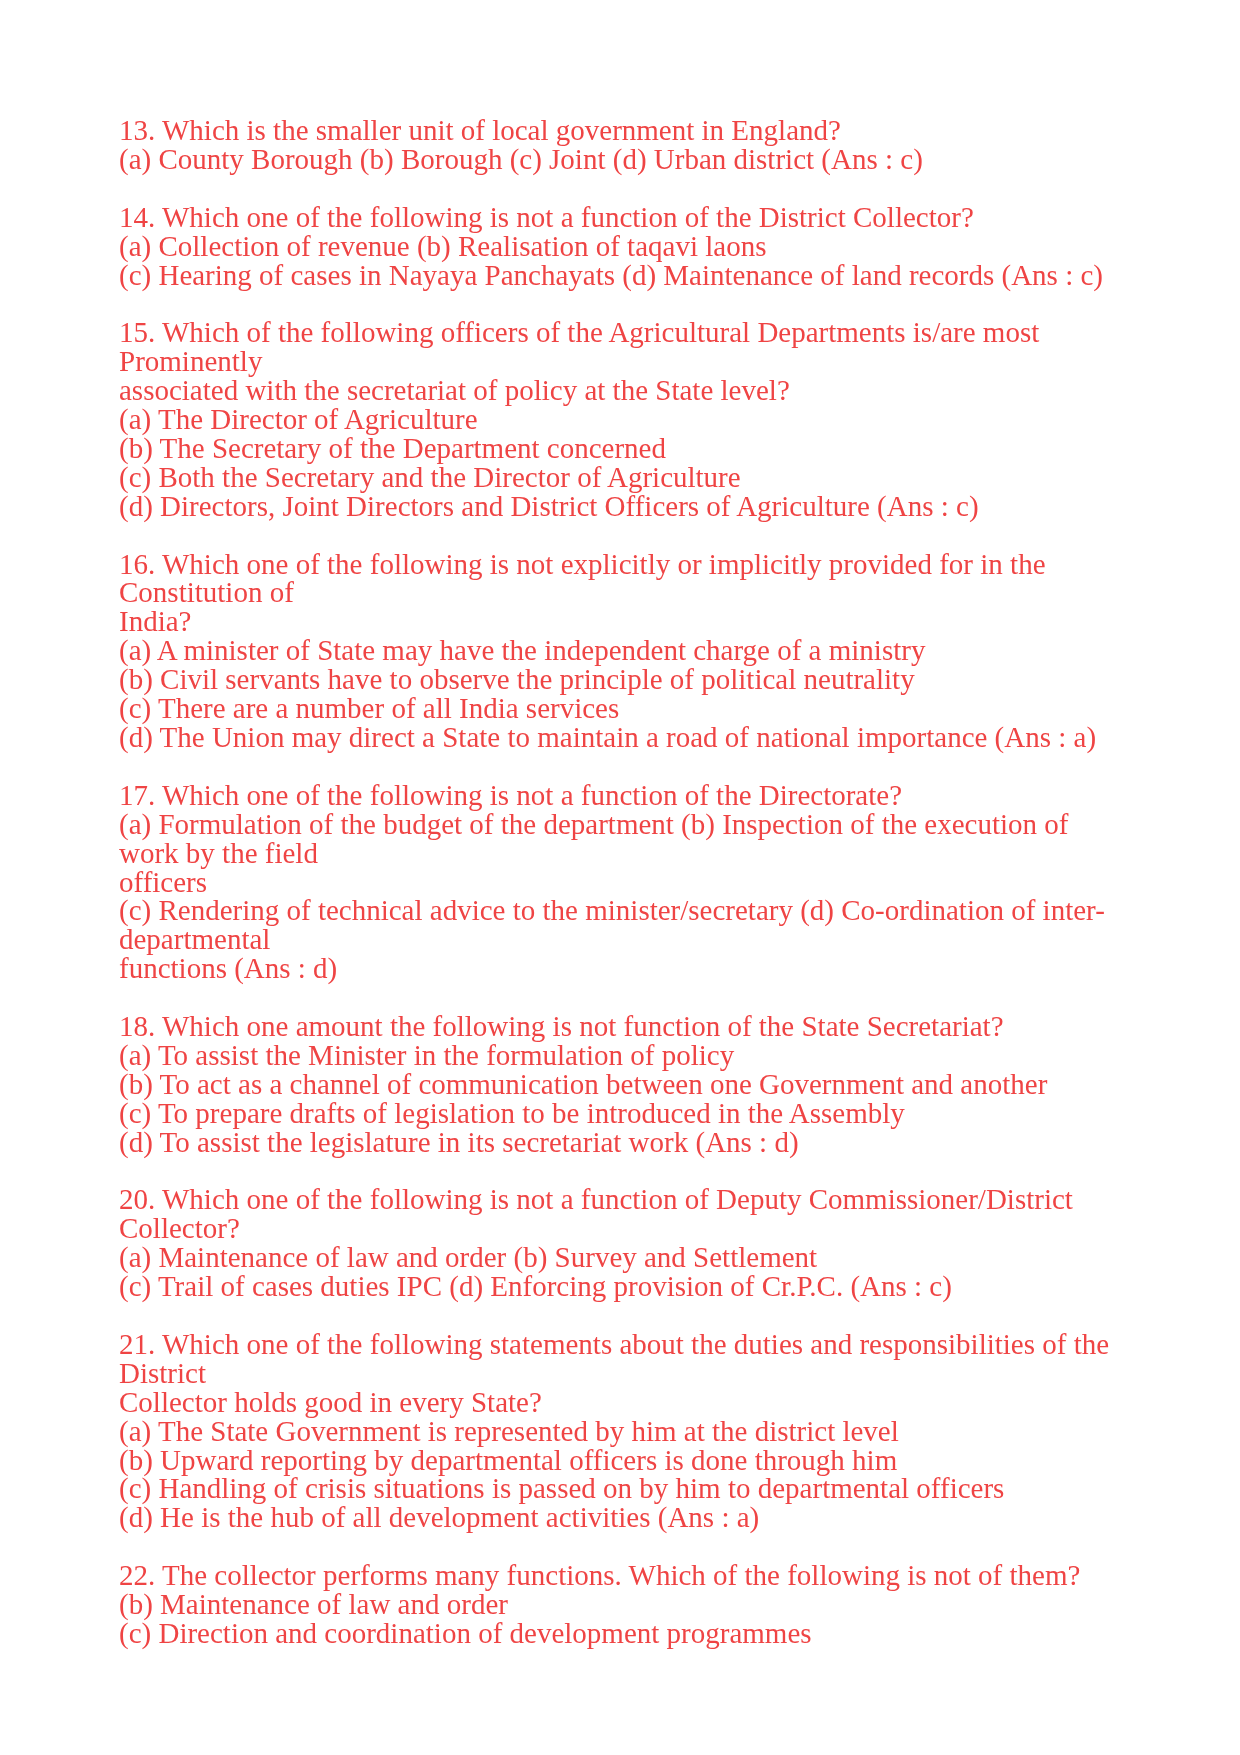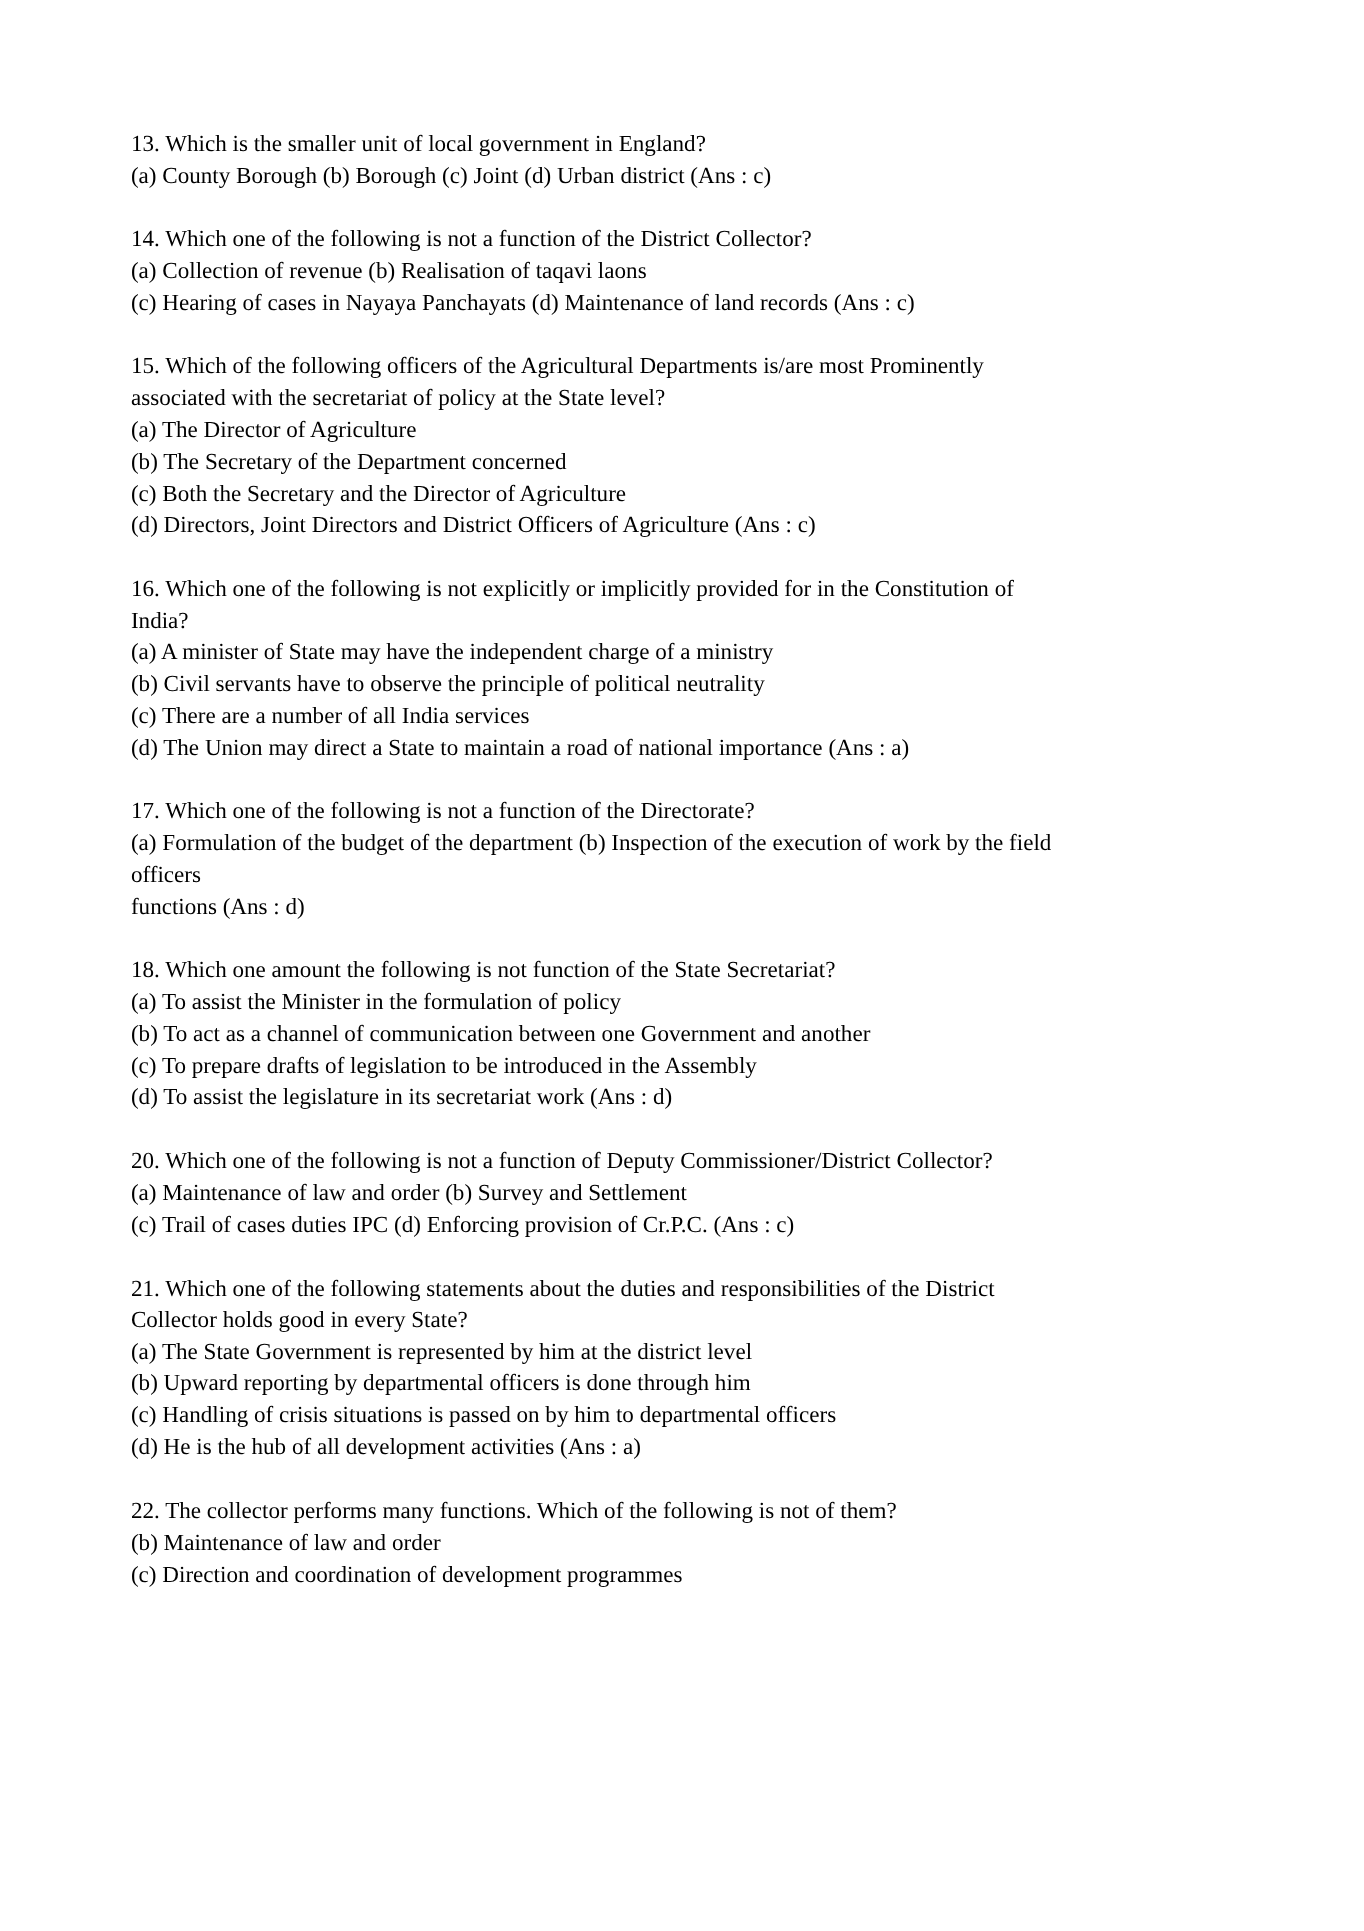--- a/index.html
+++ b/index.html
@@ -3,23 +3,23 @@
 <meta charset="utf-8">
 <style>
   html, body { margin: 0; padding: 0; background: #ffffff; }
   body { width: 1240px; height: 1755px; position: relative; overflow: hidden; }
   .page {
     position: absolute;
     left: 119px;
     top: 116px;
     width: 1010px;
     font-family: "Liberation Serif", serif;
-    font-size: 21px;
+    font-size: 29px;
     line-height: 28.9px;
-    color: #000000;
+    color: #ef4444;
   }
   .q { margin: 0 0 28.9px 0; }
   .line { display: block; white-space: normal; }
 </style>
 </head>
 <body>
 
 <div class="page">
   <div class="q">
     <span class="line">13. Which is the smaller unit of local government in England?</span>
@@ -43,20 +43,21 @@
     <span class="line">India?</span>
     <span class="line">(a) A minister of State may have the independent charge of a ministry</span>
     <span class="line">(b) Civil servants have to observe the principle of political neutrality</span>
     <span class="line">(c) There are a number of all India services</span>
     <span class="line">(d) The Union may direct a State to maintain a road of national importance (Ans : a)</span>
   </div>
   <div class="q">
     <span class="line">17. Which one of the following is not a function of the Directorate?</span>
     <span class="line">(a) Formulation of the budget of the department (b) Inspection of the execution of work by the field</span>
     <span class="line">officers</span>
+    <span class="line">(c) Rendering of technical advice to the minister/secretary (d) Co-ordination of inter-departmental</span>
     <span class="line">functions (Ans : d)</span>
   </div>
   <div class="q">
     <span class="line">18. Which one amount the following is not function of the State Secretariat?</span>
     <span class="line">(a) To assist the Minister in the formulation of policy</span>
     <span class="line">(b) To act as a channel of communication between one Government and another</span>
     <span class="line">(c) To prepare drafts of legislation to be introduced in the Assembly</span>
     <span class="line">(d) To assist the legislature in its secretariat work (Ans : d)</span>
   </div>
   <div class="q">

